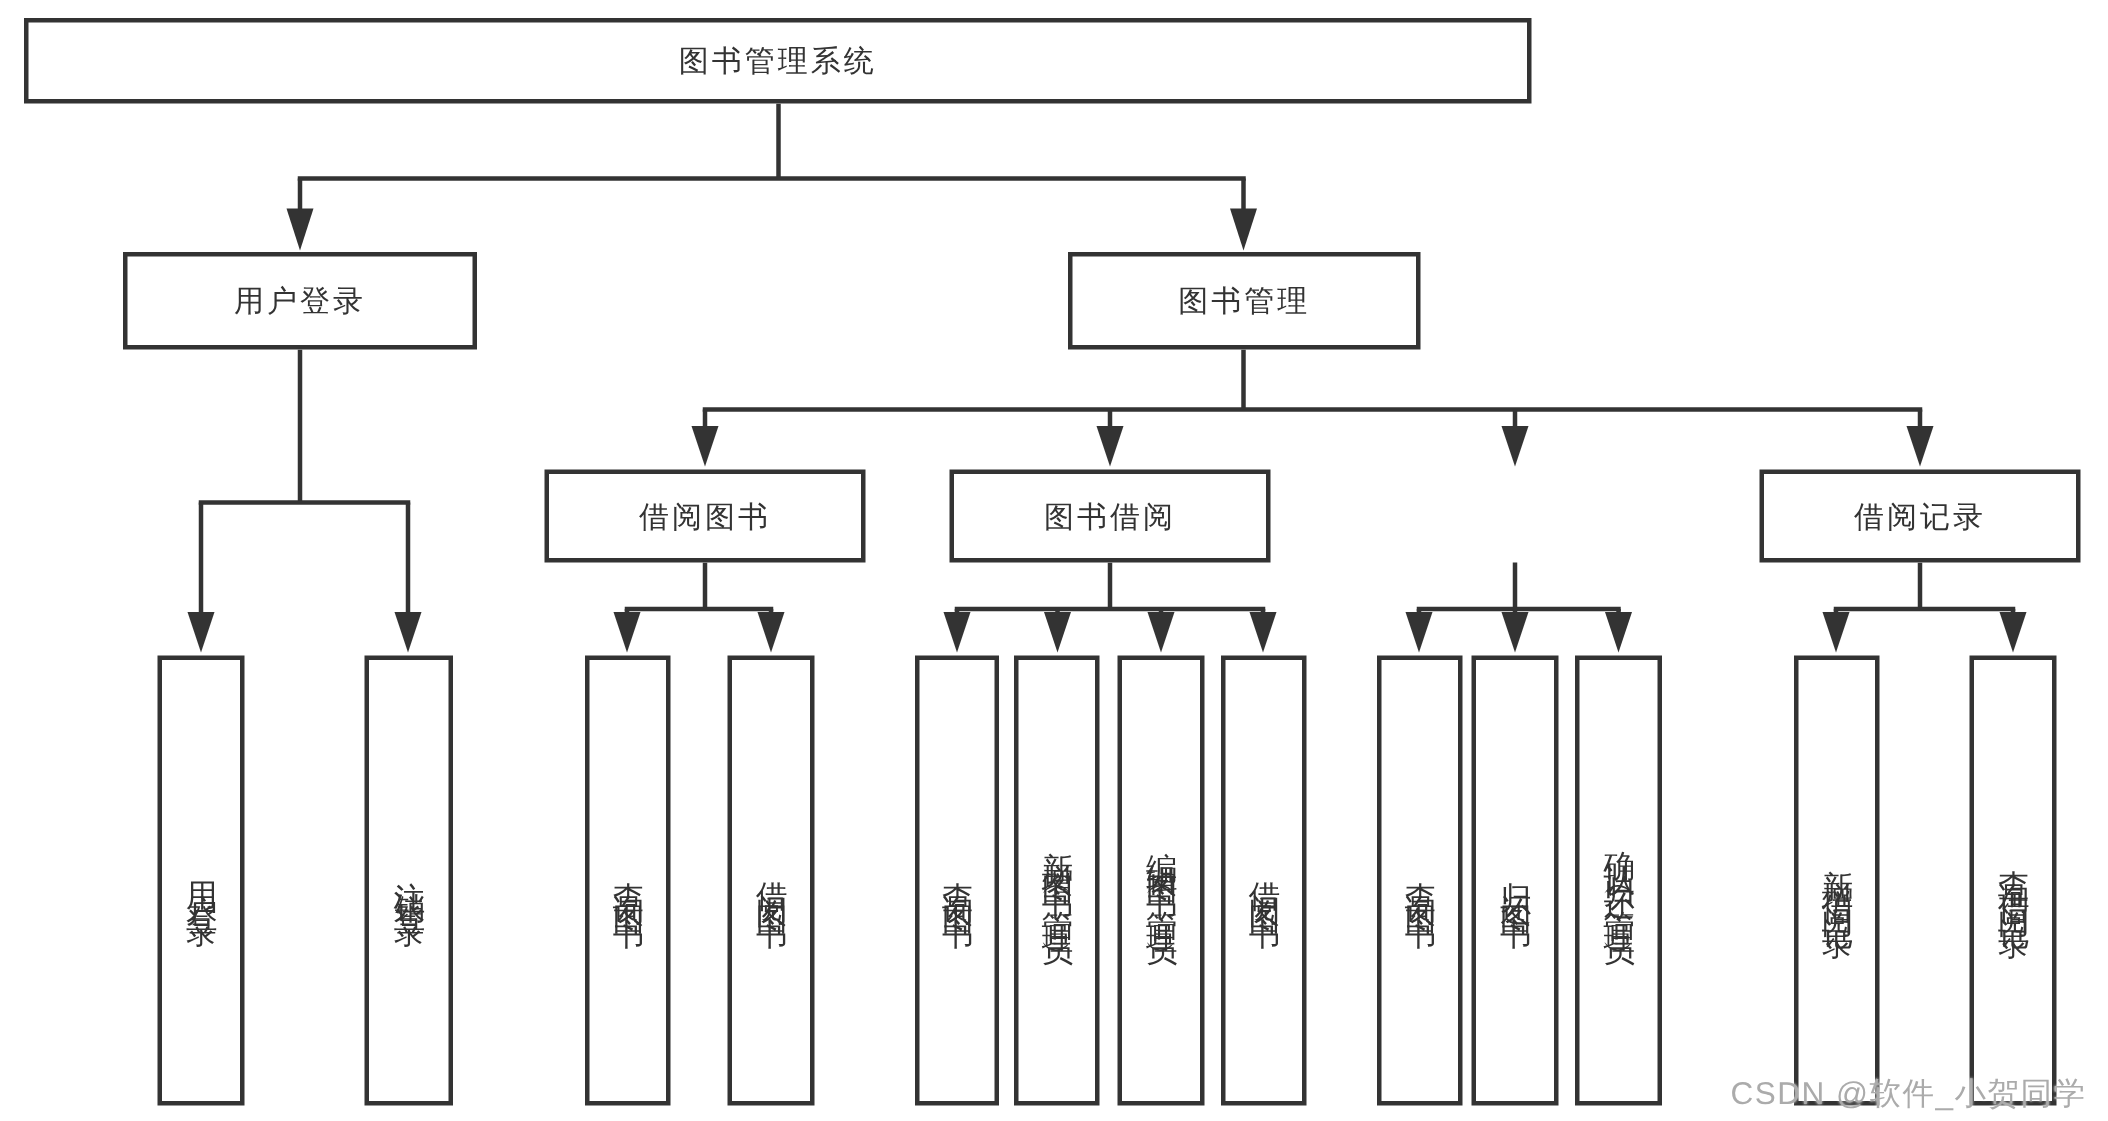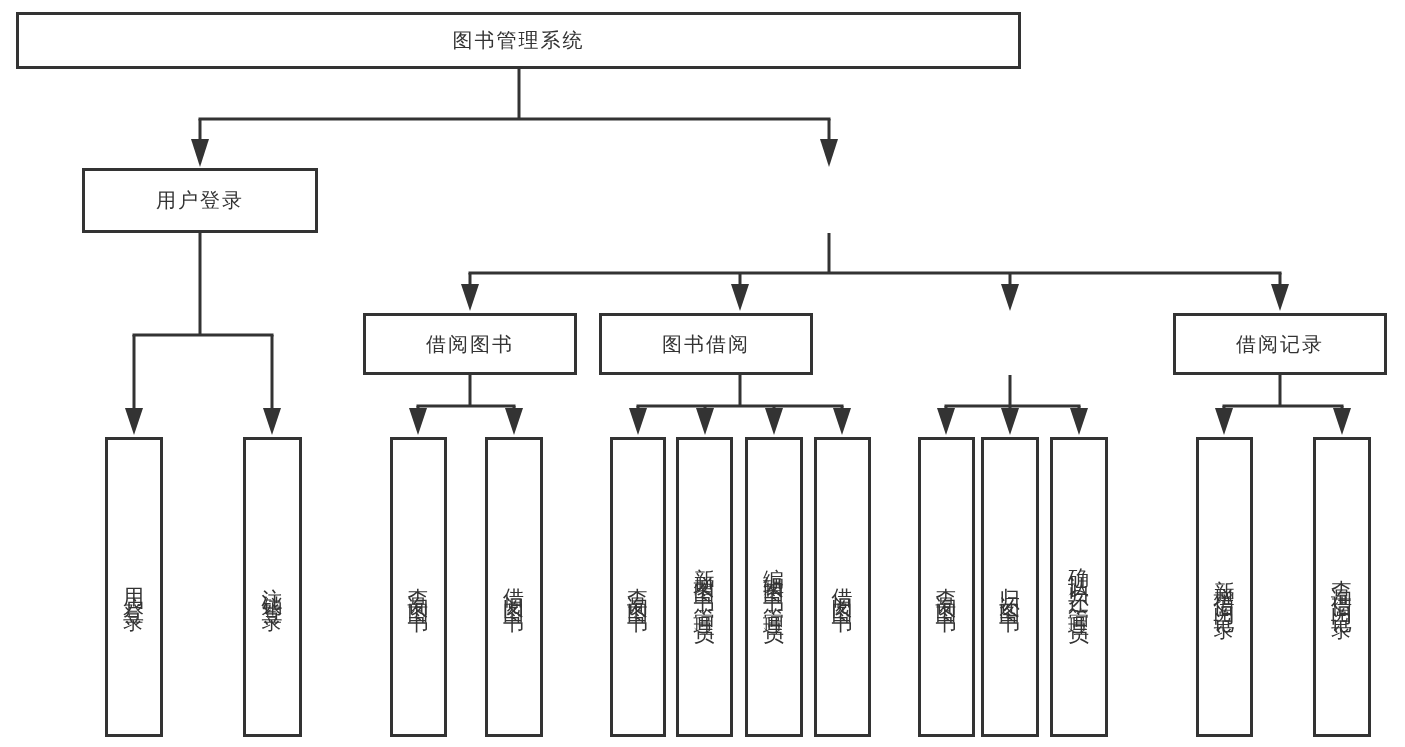--- a/index.html
+++ b/index.html
@@ -132,25 +132,28 @@
     </g>
   </svg>
 
   <div class="box hbox" style="left:16px; top:12px; width:1005px; height:57px">
     <span>图书管理系统</span>
   </div>
 
   <div class="box hbox" style="left:82px; top:168px; width:236px; height:65px">
     <span>用户登录</span>
   </div>
+  <div class="box hbox" style="left:712px; top:168px; width:235px; height:65px">
+    <span>图书管理</span>
+  </div>
 
   <div class="box hbox" style="left:363px; top:313px; width:214px; height:62px">
     <span>借阅图书</span>
   </div>
-  <div class="box hbox" style="left:599px; top:313px; width:214px; height:62px">
+  <div class="box hbox" style="left:633px; top:313px; width:214px; height:62px">
     <span>图书借阅</span>
   </div>
   <div class="box hbox" style="left:1173px; top:313px; width:214px; height:62px">
     <span>借阅记录</span>
   </div>
 
   <div class="box vbox" style="left:105px; top:437px; width:58px; height:300px">
     <span>用户登录</span>
   </div>
   <div class="box vbox" style="left:243px; top:437px; width:59px; height:300px">
@@ -187,14 +190,15 @@
     <span>确认归还（管理员）</span>
   </div>
 
   <div class="box vbox" style="left:1196px; top:437px; width:57px; height:300px">
     <span>新增借阅记录</span>
   </div>
   <div class="box vbox" style="left:1313px; top:437px; width:58px; height:300px">
     <span>查询借阅记录</span>
   </div>
 
+  <div class="watermark">CSDN @软件_小贺同学</div>
 
 </div>
 
 </body></html>

